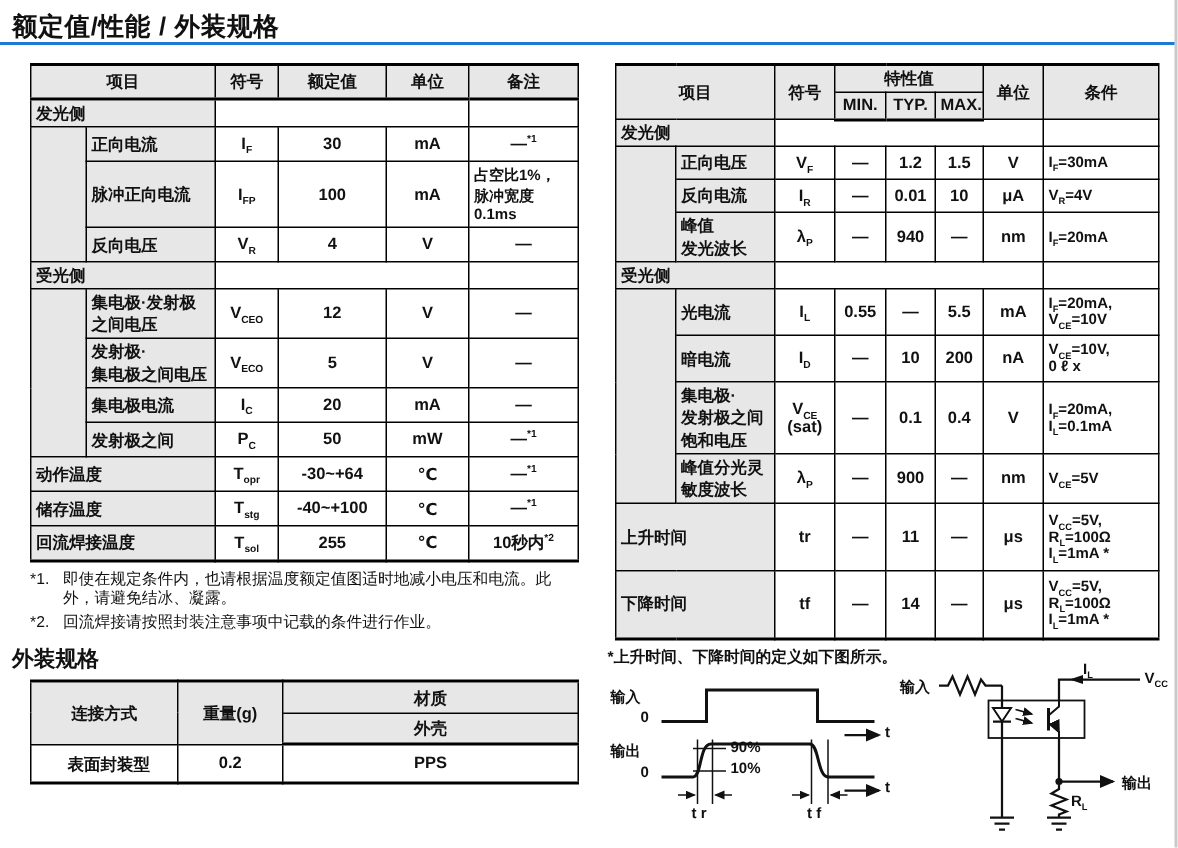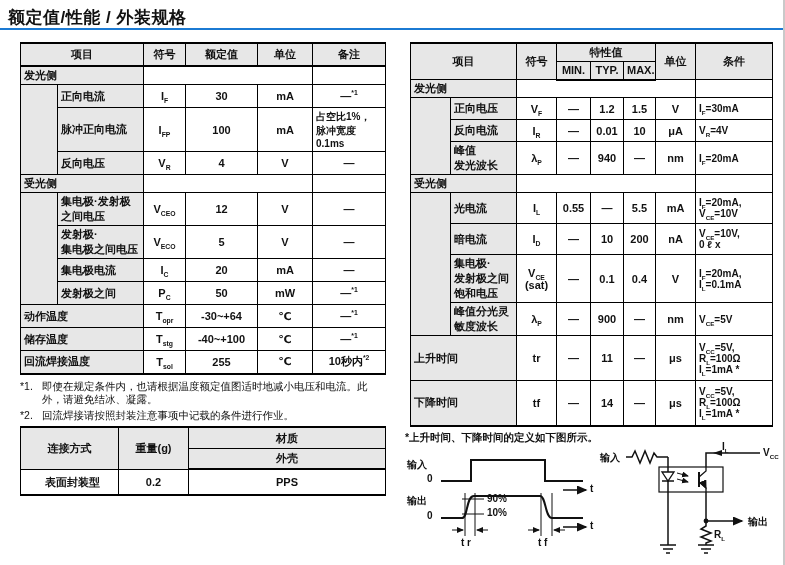--- a/index.html
+++ b/index.html
@@ -171,20 +171,21 @@
     <div class="note">
       <span class="marker">*1.</span>
       <span class="text">即使在规定条件内，也请根据温度额定值图适时地减小电压和电流。此外，请避免结冰、凝露。</span>
     </div>
     <div class="note">
       <span class="marker">*2.</span>
       <span class="text">回流焊接请按照封装注意事项中记载的条件进行作业。</span>
     </div>
   </div>
 
+  <h2 class="sec pkg-head">外装规格</h2>
   <table class="data tbl-pkg">
     <colgroup>
         <col style="width:98px">
         <col style="width:70px">
         <col style="width:197px">
       </colgroup>
     <thead>
       <tr style="height:21px">
         <th rowspan="2">连接方式</th>
         <th rowspan="2">重量(g)</th>

